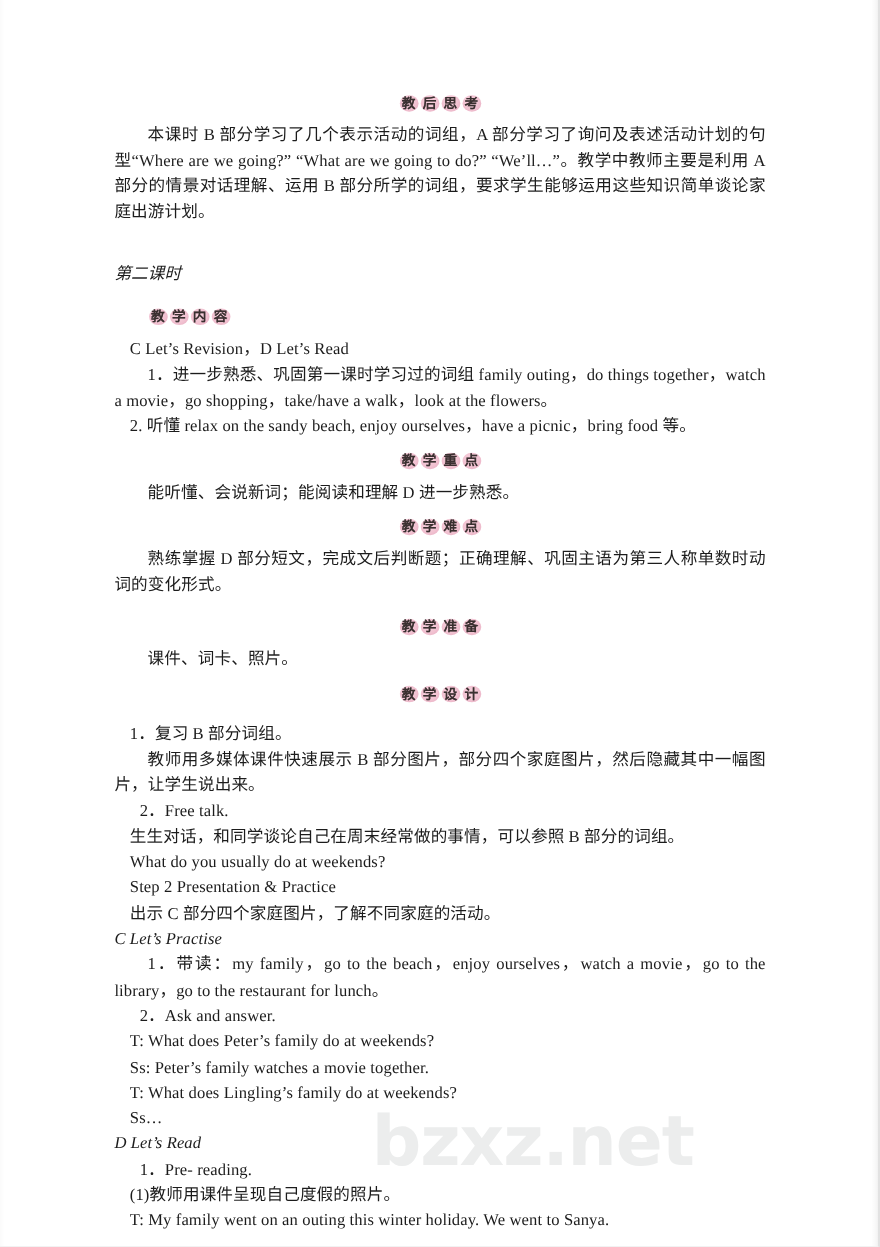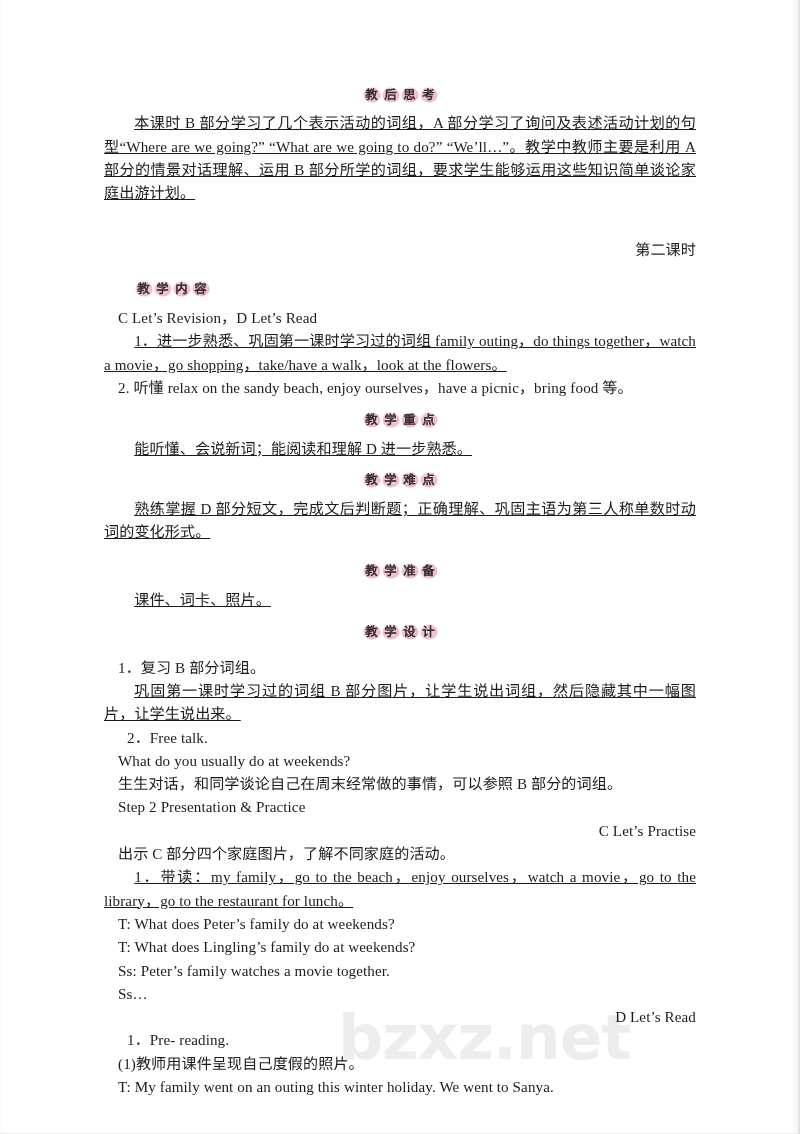--- a/index.html
+++ b/index.html
@@ -52,22 +52,22 @@
   
   .para {
     font-size: 15.1px;
     line-height: 23.3px;
     color: #1c1c1c;
     text-align: justify;
     text-justify: inter-ideograph;
     margin: 0;
     letter-spacing: 0.1px;
   }
-  .indent { text-indent: 2em; text-decoration: underline; }
-  .center { text-align: right; text-indent: 0; }
+  .indent { text-indent: 2em; }
+  .center { text-align: left; text-indent: 0; font-style: italic; }
 
   .gap-s  { height: 3px; }
   .gap-m  { height: 10px; }
   .gap-xl { height: 34px; }
 
   
   .stamp {
     display: inline-block;
     white-space: nowrap;
     line-height: 1;
@@ -180,33 +180,34 @@
     <p class="para indent">课件、词卡、照片。</p>
 
     <div class="gap-s"></div>
 
     <p class="para stamp-row c">
       <span class="stamp"><span class="ch"><b>教</b></span><span class="ch"><b>学</b></span><span class="ch"><b>设</b></span><span class="ch"><b>计</b></span></span>
     </p>
     <div class="gap-m"></div>
 
     <p class="para" style="text-indent:14px">1．复习 B 部分词组。</p>
-    <p class="para indent">巩固第一课时学习过的词组 B 部分图片，让学生说出词组，然后隐藏其中一幅图片，让学生说出来。</p>
+    <p class="para indent">教师用多媒体课件快速展示 B 部分图片，部分四个家庭图片，然后隐藏其中一幅图片，让学生说出来。</p>
     <p class="para" style="text-indent:23px">2．Free talk.</p>
+    <p class="para" style="text-indent:14px">生生对话，和同学谈论自己在周末经常做的事情，可以参照 B 部分的词组。</p>
     <p class="para" style="text-indent:14px">What do you usually do at weekends?</p>
-    <p class="para" style="text-indent:14px">生生对话，和同学谈论自己在周末经常做的事情，可以参照 B 部分的词组。</p>
     <p class="para" style="text-indent:14px">Step 2 Presentation &amp; Practice</p>
 
+    <p class="para" style="text-indent:14px">出示 C 部分四个家庭图片，了解不同家庭的活动。</p>
+
     <p class="para center">C Let’s Practise</p>
-
-    <p class="para" style="text-indent:14px">出示 C 部分四个家庭图片，了解不同家庭的活动。</p>
     <p class="para indent">1．带读：my family，go to the beach，enjoy ourselves，watch a movie，go to the library，go to the restaurant for lunch。</p>
+    <p class="para" style="text-indent:23px">2．Ask and answer.</p>
     <p class="para" style="text-indent:14px">T: What does Peter’s family do at weekends?</p>
+    <p class="para" style="text-indent:14px">Ss: Peter’s family watches a movie together.</p>
     <p class="para" style="text-indent:14px">T: What does Lingling’s family do at weekends?</p>
-    <p class="para" style="text-indent:14px">Ss: Peter’s family watches a movie together.</p>
     <p class="para" style="text-indent:14px">Ss…</p>
 
     <p class="para center">D Let’s Read</p>
 
     <p class="para" style="text-indent:23px">1．Pre- reading.</p>
     <p class="para" style="text-indent:14px">(1)教师用课件呈现自己度假的照片。</p>
     <p class="para" style="text-indent:14px">T: My family went on an outing this winter holiday. We went to Sanya.</p>
 
   </div>
 </div>

